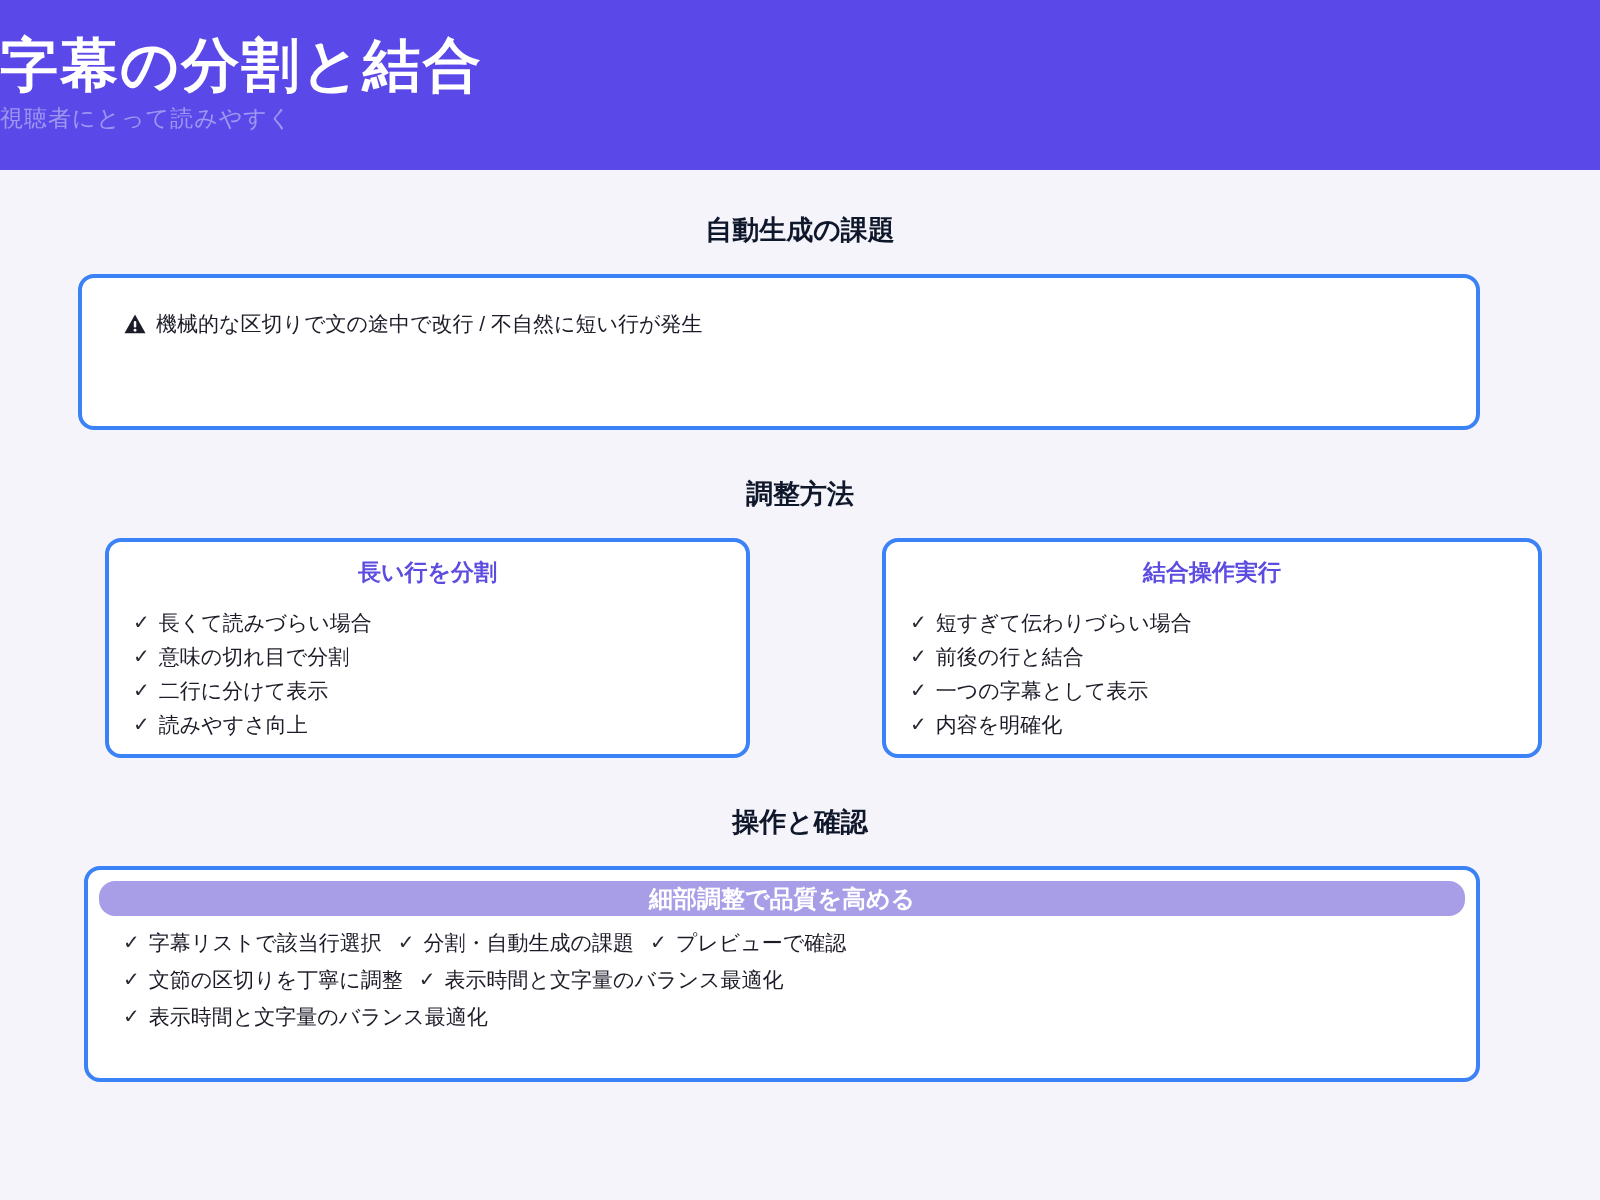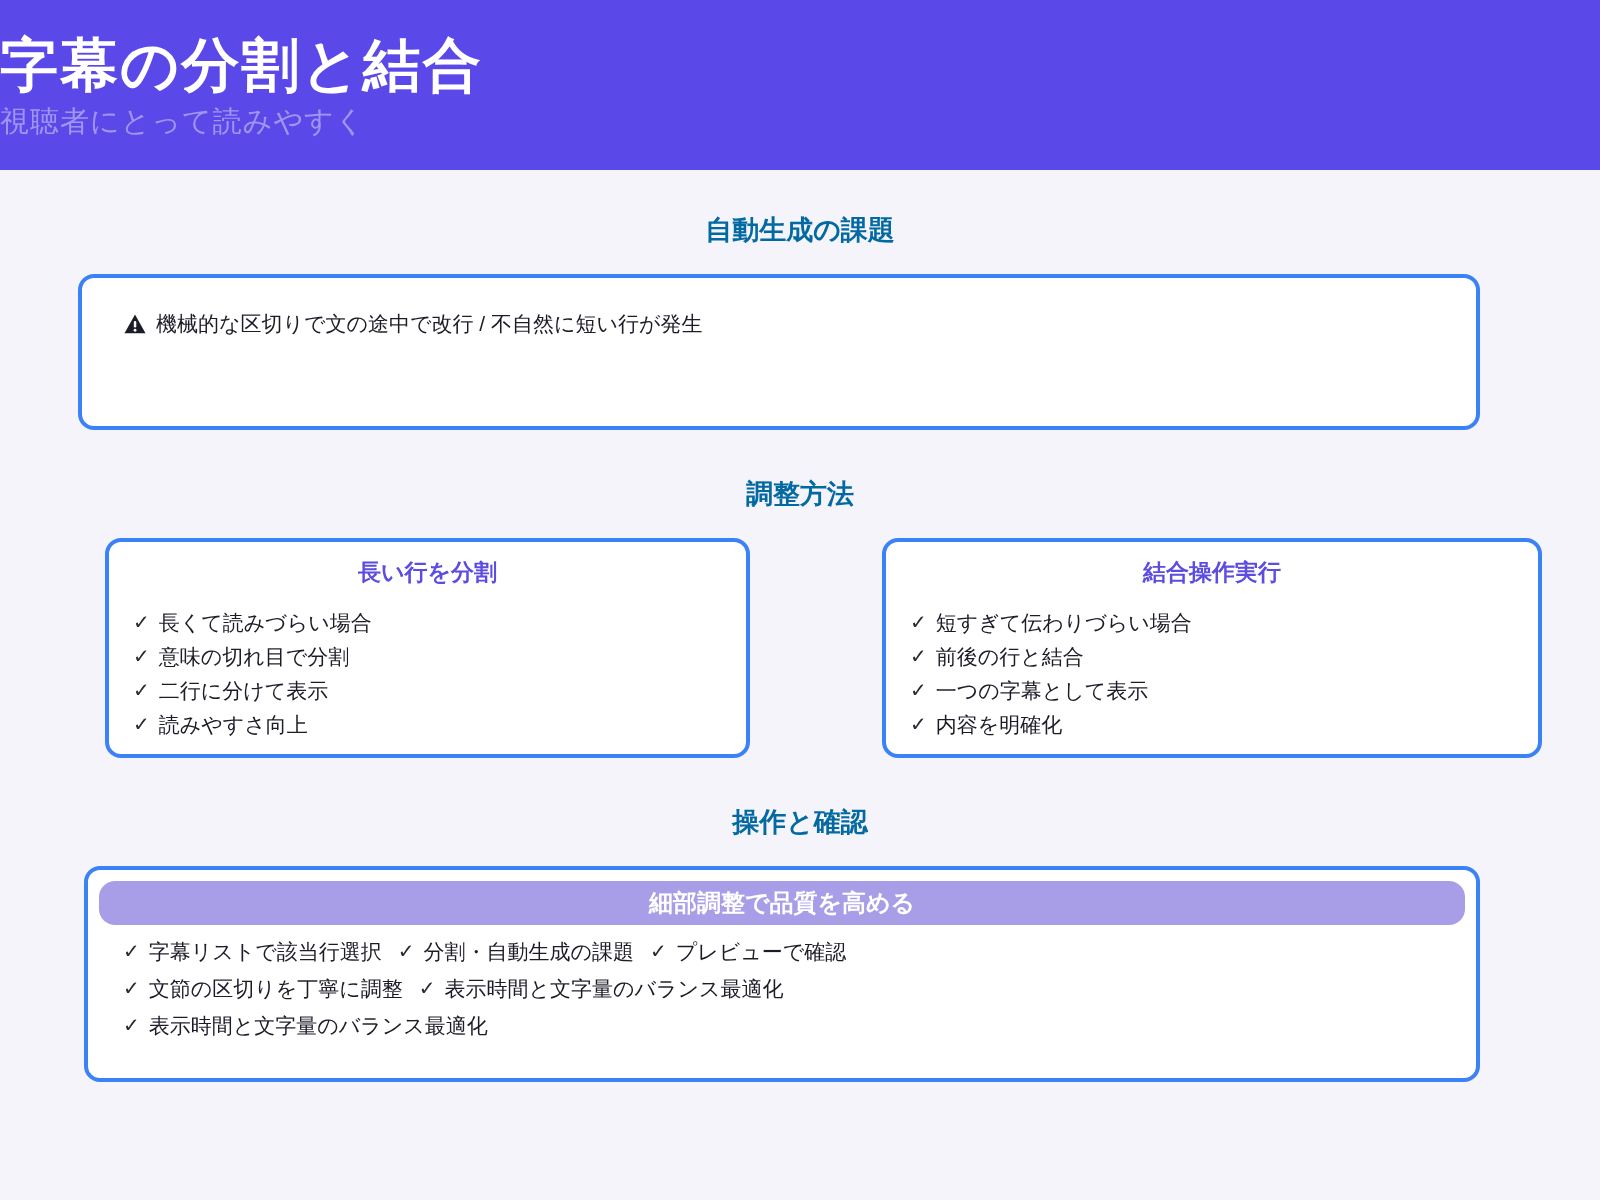--- a/index.html
+++ b/index.html
@@ -18,29 +18,29 @@
     text-align: left;
   }
   .hero h1 {
     margin: 0; padding-top: 36px;
     font-size: 58px; line-height: 1;
     font-weight: 800; color: #ffffff;
     letter-spacing: 2px;
   }
   .hero .subtitle {
     margin: 13px 0 0 0;
-    font-size: 29px; line-height: 1;
+    font-size: 23px; line-height: 1;
     color: rgba(255,255,255,0.42);
     letter-spacing: 1px;
   }
   
   .section-heading {
     margin: 40px 0 24px 0;
     font-size: 27px; line-height: 40px;
-    font-weight: 700; color: #0369a1;
+    font-weight: 700; color: #0f172a;
     text-align: center;
   }
   .section-heading.mid { margin-top: 44px; }
   
   .box {
     background: #ffffff;
     border: 4px solid #3b82f6;
     border-radius: 16px;
   }
   
@@ -80,21 +80,21 @@
     color: #2a2a35; font-size: 20px;
     margin-right: 9px; line-height: 21px;
   }
   
   .operations {
     margin-left: 84px;
     width: 1396px; height: 216px;
     padding: 11px 11px 0 11px;
   }
   .op-banner {
-    height: 44px; border-radius: 16px;
+    height: 35px; border-radius: 16px;
     background: #a89ee8;
     color: #ffffff; font-size: 24px; font-weight: 700;
     display: flex; align-items: center; justify-content: center;
   }
   .op-lines { padding: 16px 0 0 24px; }
   .op-line {
     display: flex; align-items: center; flex-wrap: wrap;
     font-size: 21px; line-height: 21px;
     margin-bottom: 16px;
   }

